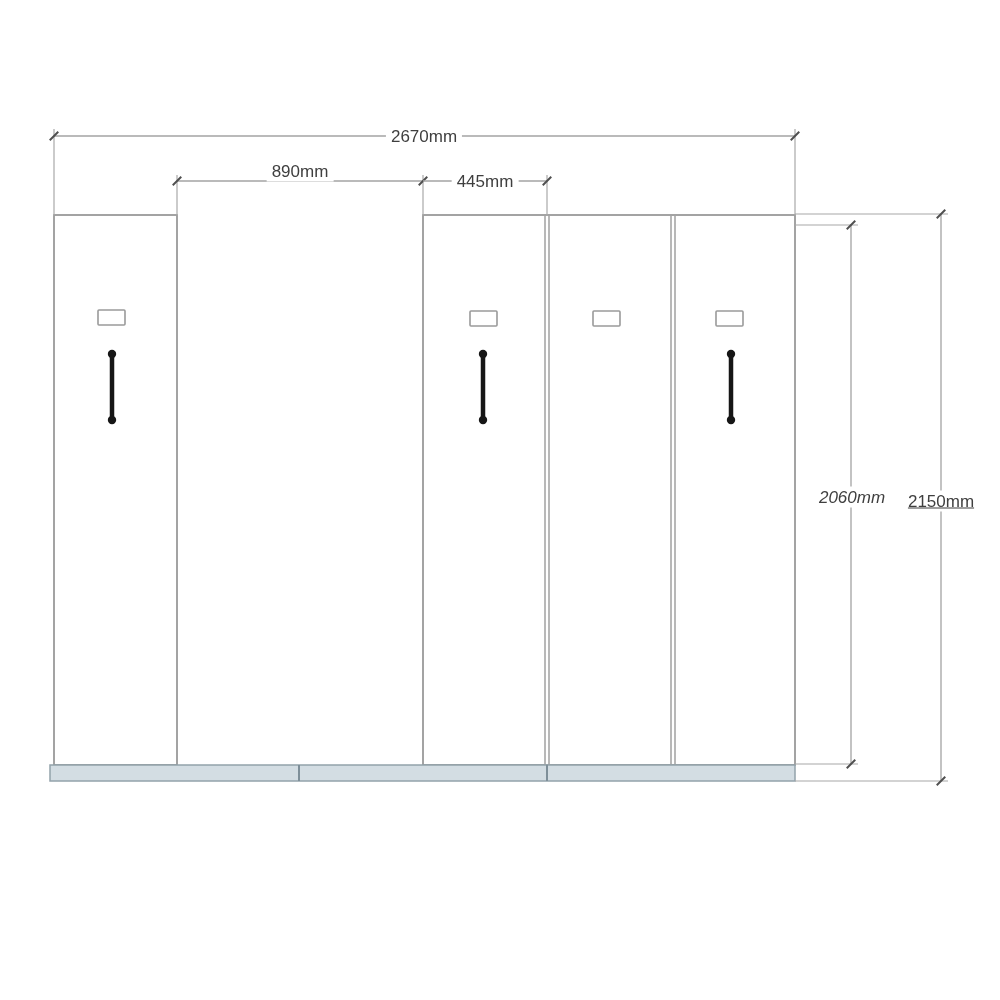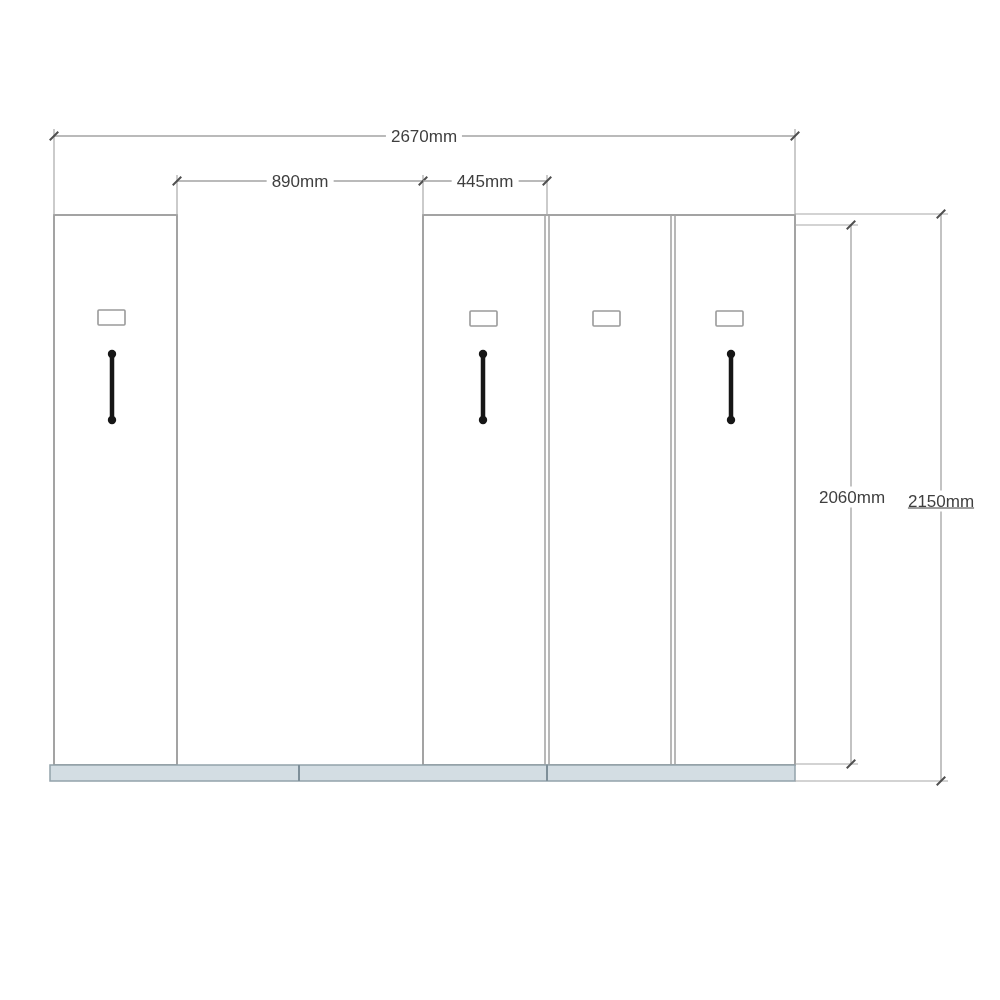--- a/index.html
+++ b/index.html
@@ -130,22 +130,22 @@
       <line class="ext-line" x1="795" y1="214" x2="948" y2="214"></line>
       <line class="ext-line" x1="795" y1="781" x2="948" y2="781"></line>
       <line class="dim-line" x1="941" y1="214" x2="941" y2="781"></line>
       <line class="tick" x1="-6" y1="0" x2="6" y2="0" transform="translate(941,214) rotate(-45)"></line>
       <line class="tick" x1="-6" y1="0" x2="6" y2="0" transform="translate(941,781) rotate(-45)"></line>
     </g>
   </svg>
 
   <div class="dim-label" style="left:424px; top:136px;">2670mm</div>
 
-  <div class="dim-label" style="left:300px; top:181px;">890mm</div>
+  <div class="dim-label" style="left:300px; top:171px;">890mm</div>
 
   <div class="dim-label" style="left:485px; top:181px;">445mm</div>
 
-  <div class="dim-label" style="left:852px; top:497px;">2060mm</div>
+  <div class="dim-label" style="left:852px; top:497px;font-style:italic;">2060mm</div>
 
   <div class="dim-label" style="left:941px; top:501px;text-decoration:underline;">2150mm</div>
 
 
 </div>
 
 </body></html>

